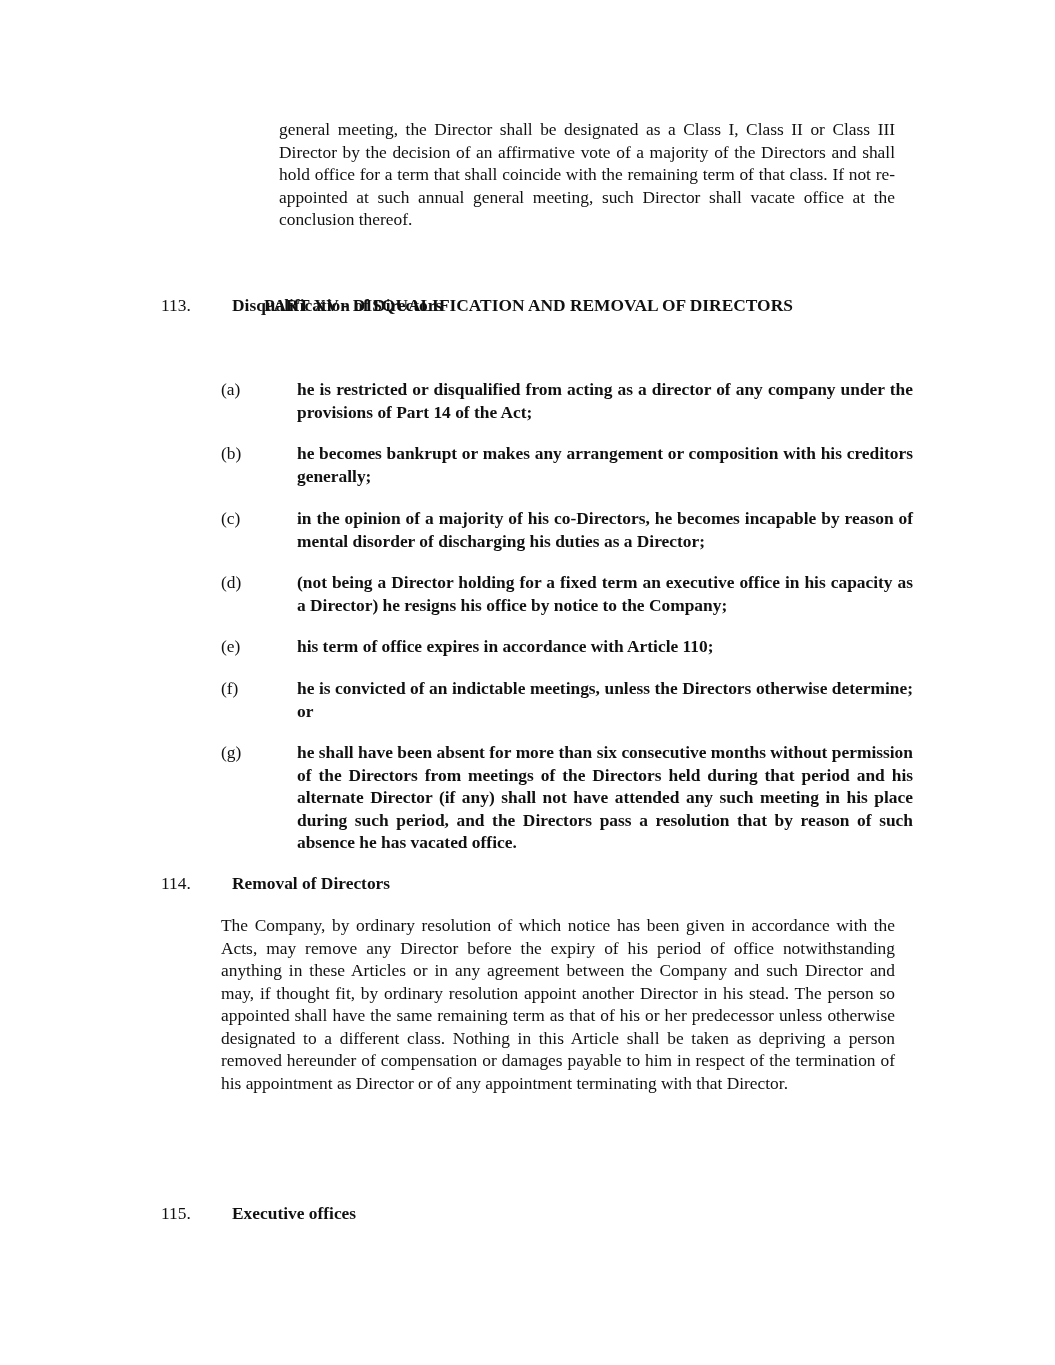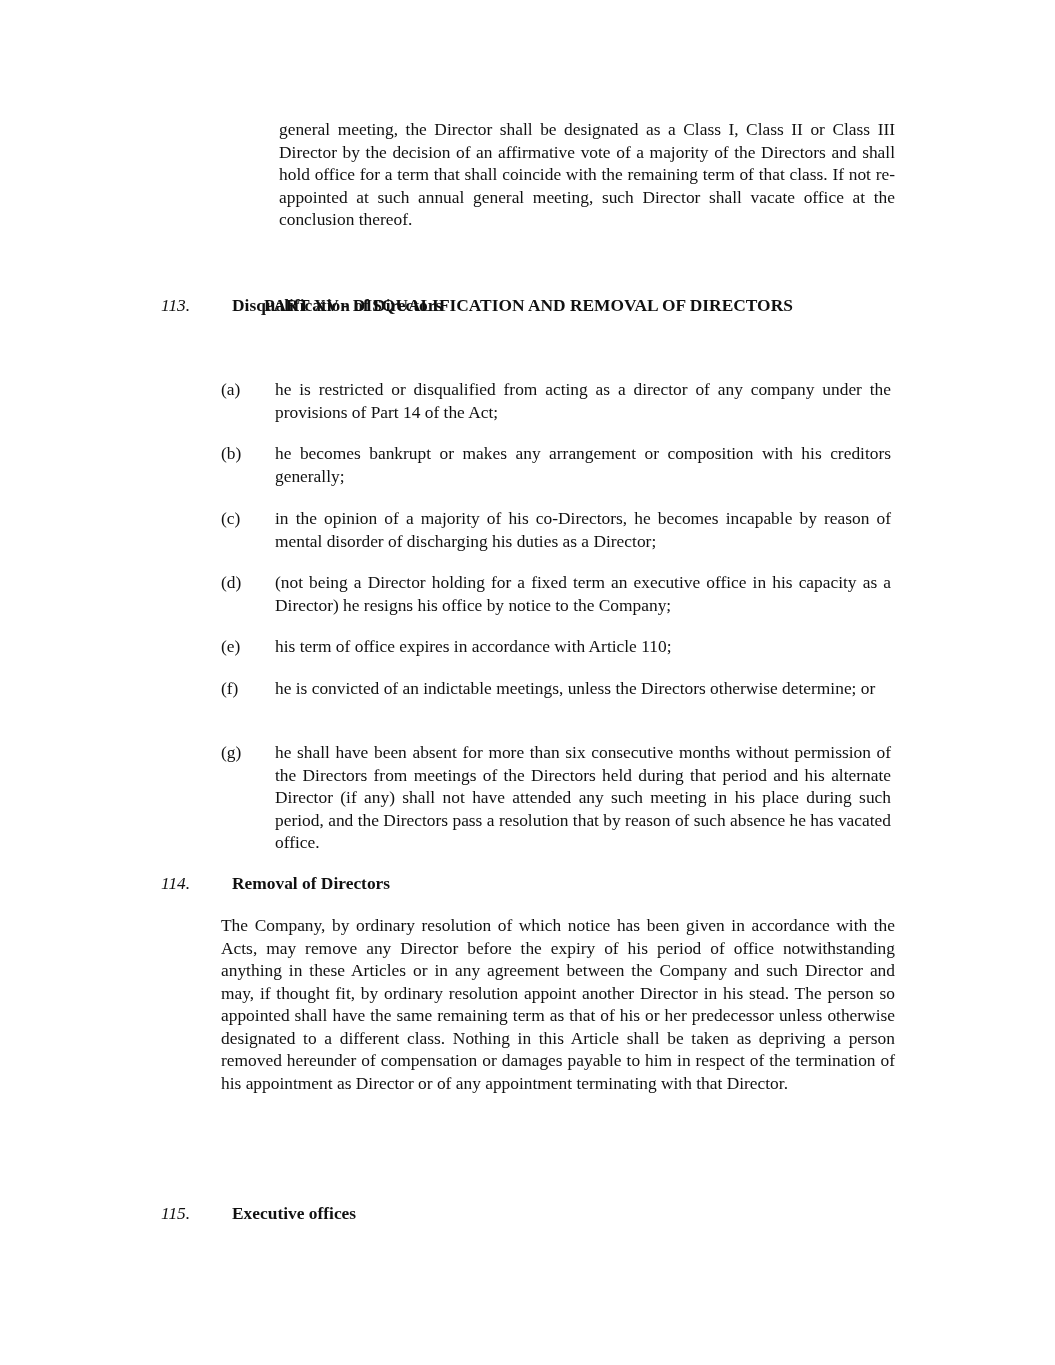--- a/index.html
+++ b/index.html
@@ -46,21 +46,20 @@
     #part16 { top: 1157px; padding-left: 1px; }
     .article {
       position: absolute;
       left: 161px;
       white-space: nowrap;
     }
     .article .num {
       position: absolute;
       left: 0;
       top: 0;
-      font-style: italic;
     }
     .article .title {
       position: absolute;
       left: 71px;
       top: 0;
       font-weight: bold;
     }
     .intro {
       position: absolute;
       left: 221px;
@@ -72,25 +71,26 @@
       left: 221px;
       width: 674px;
     }
     .item .label {
       position: absolute;
       left: 0;
       top: 0;
     }
     .item .text {
       position: absolute;
-      left: 54px;
+      left: 76px;
       top: 0;
       width: 616px;
       text-align: justify;
       text-align-last: left;
+      font-weight: bold;
     }
     .body114 {
       left: 221px;
       top: 914px;
       width: 674px;
     }
   </style>
 </head>
 <body>
 

